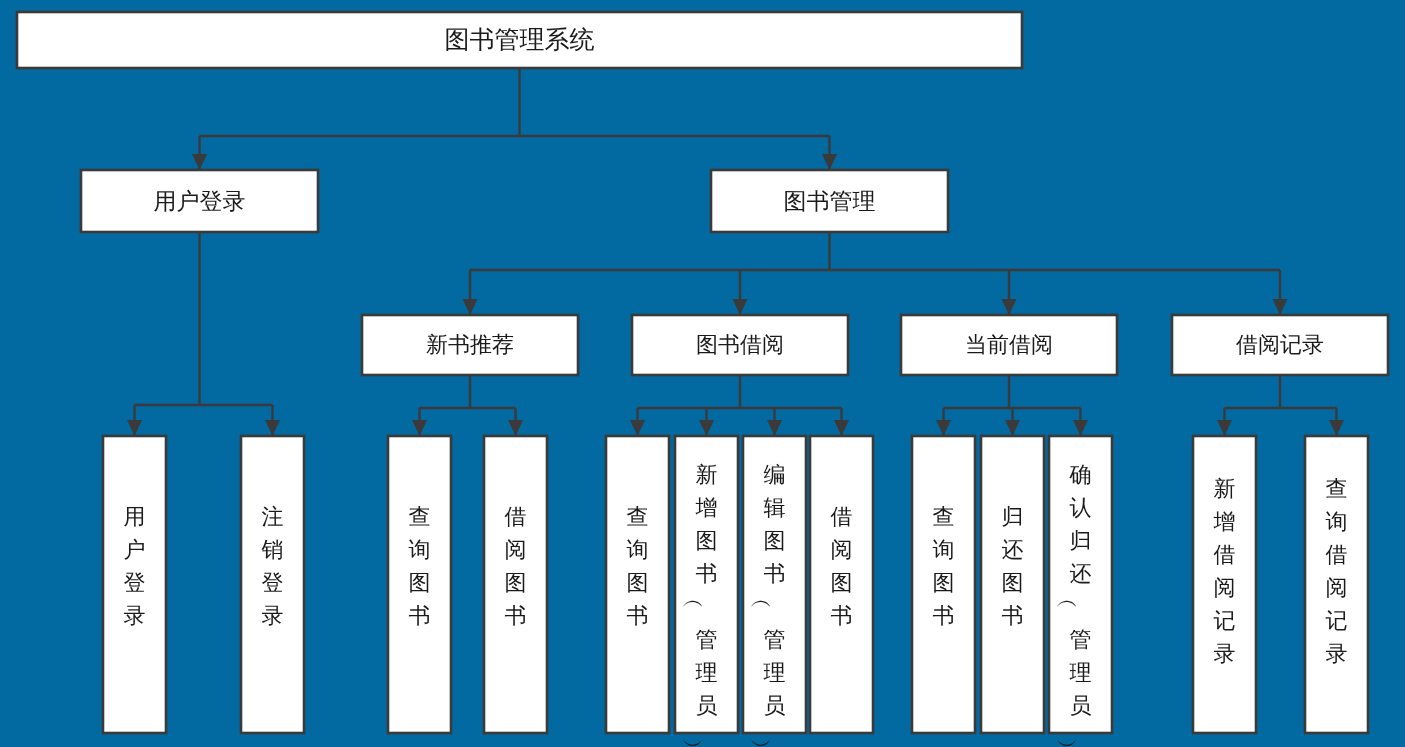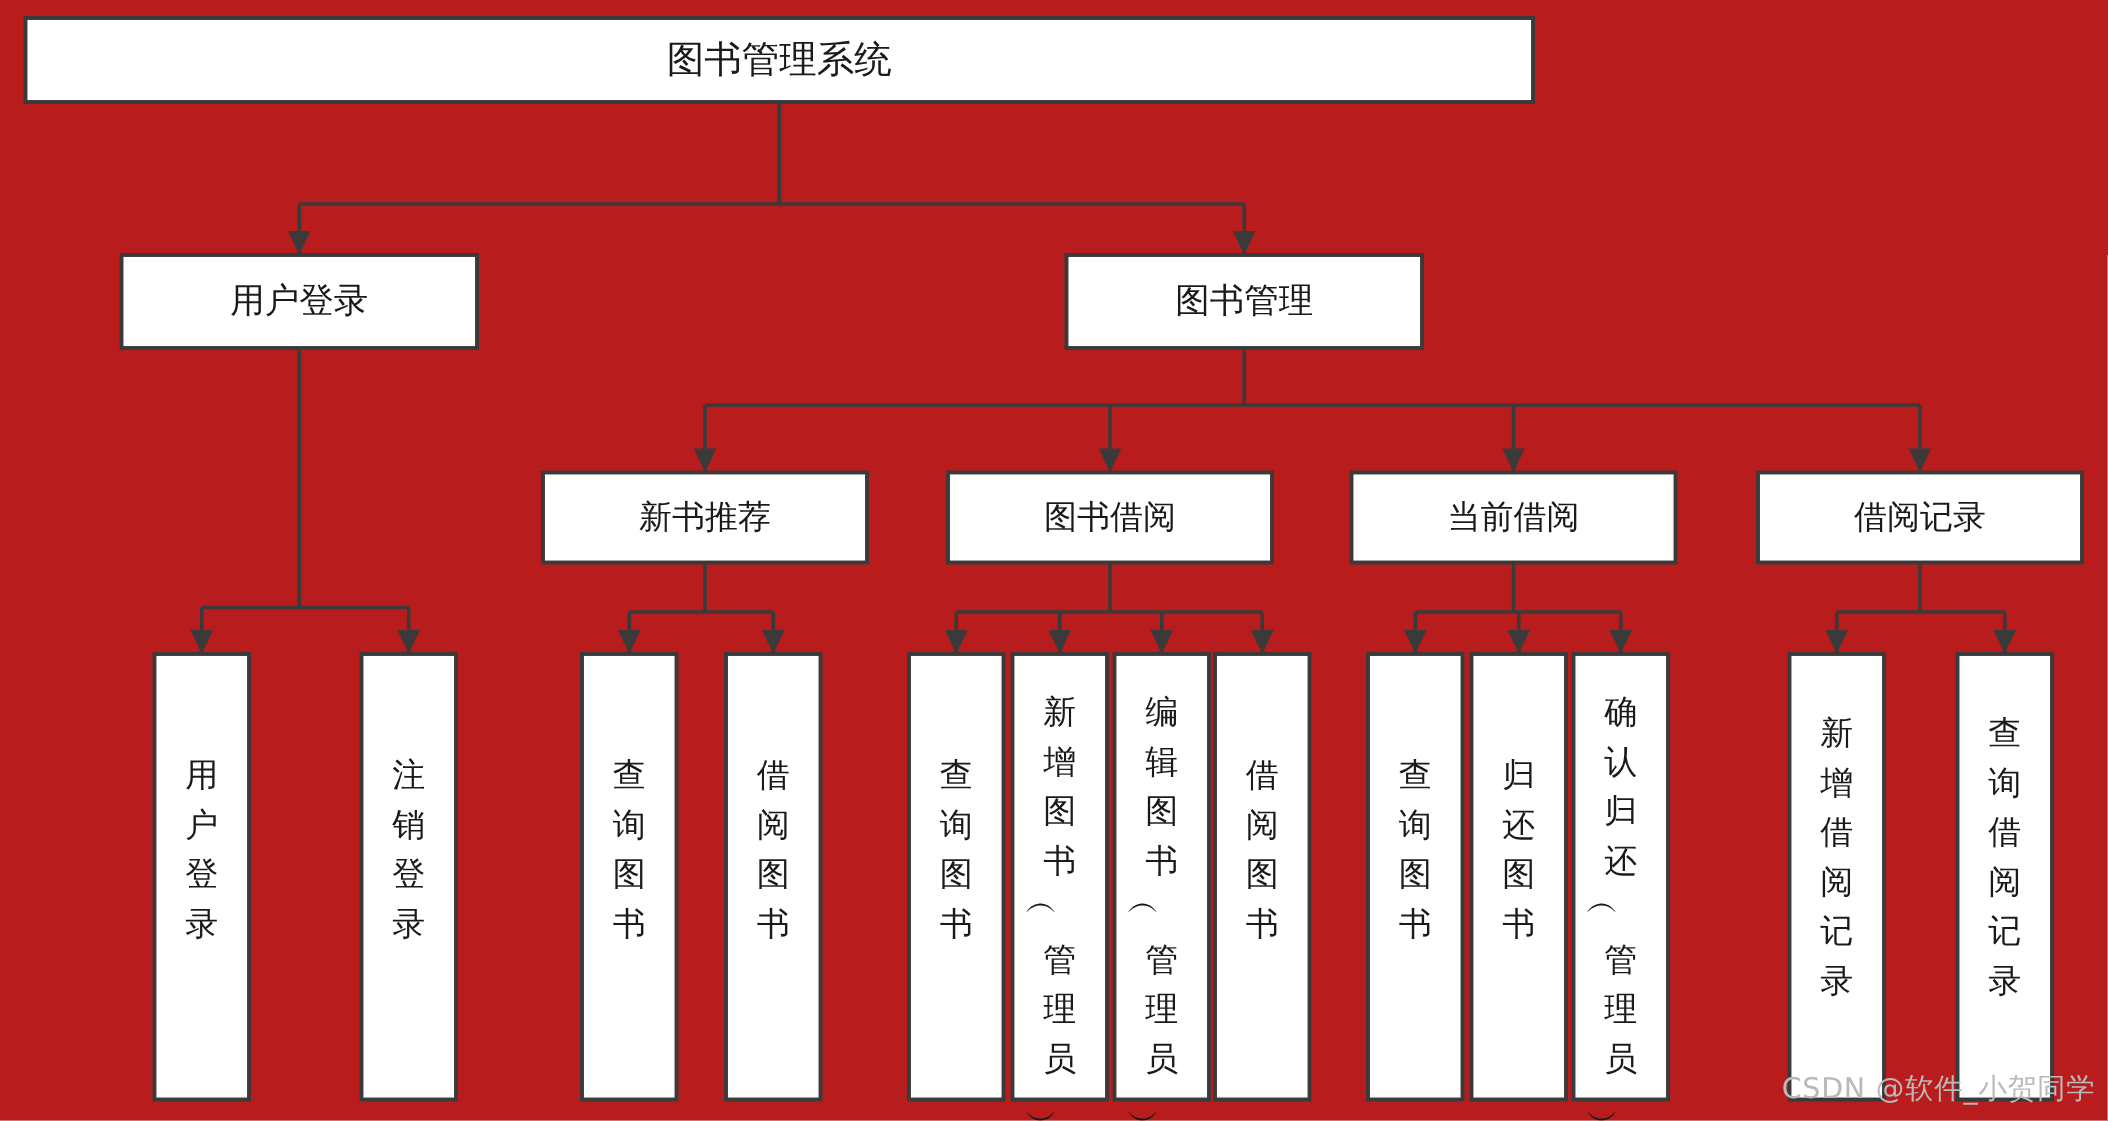--- a/index.html
+++ b/index.html
@@ -10,21 +10,21 @@
   body {
     width: 1405px;
     height: 747px;
     font-family: "DejaVu Sans", "Liberation Sans", sans-serif;
     overflow: hidden;
   }
   #diagram-root {
     position: relative;
     width: 1405px;
     height: 747px;
-    background: #b91c1c;
+    background: #0369a1;
   }
   svg.flow {
     position: absolute;
     left: 0;
     top: 0;
     width: 1405px;
     height: 747px;
   }
   .node-rect {
     fill: #ffffff;
@@ -205,15 +205,14 @@
           <rect x="1193" y="436" width="63" height="297" class="node-rect"></rect>
           <text x="1224.5" y="496" class="leaf-label"><tspan x="1224.5" dy="0">新</tspan><tspan x="1224.5" dy="33">增</tspan><tspan x="1224.5" dy="33">借</tspan><tspan x="1224.5" dy="33">阅</tspan><tspan x="1224.5" dy="33">记</tspan><tspan x="1224.5" dy="33">录</tspan></text>
         </g>
         <g>
           <rect x="1305" y="436" width="63" height="297" class="node-rect"></rect>
           <text x="1336.5" y="496" class="leaf-label"><tspan x="1336.5" dy="0">查</tspan><tspan x="1336.5" dy="33">询</tspan><tspan x="1336.5" dy="33">借</tspan><tspan x="1336.5" dy="33">阅</tspan><tspan x="1336.5" dy="33">记</tspan><tspan x="1336.5" dy="33">录</tspan></text>
         </g>
       </g>
   </svg>
 
-  <div class="watermark">CSDN @软件_小贺同学</div>
 
 </div>
 
 </body></html>

